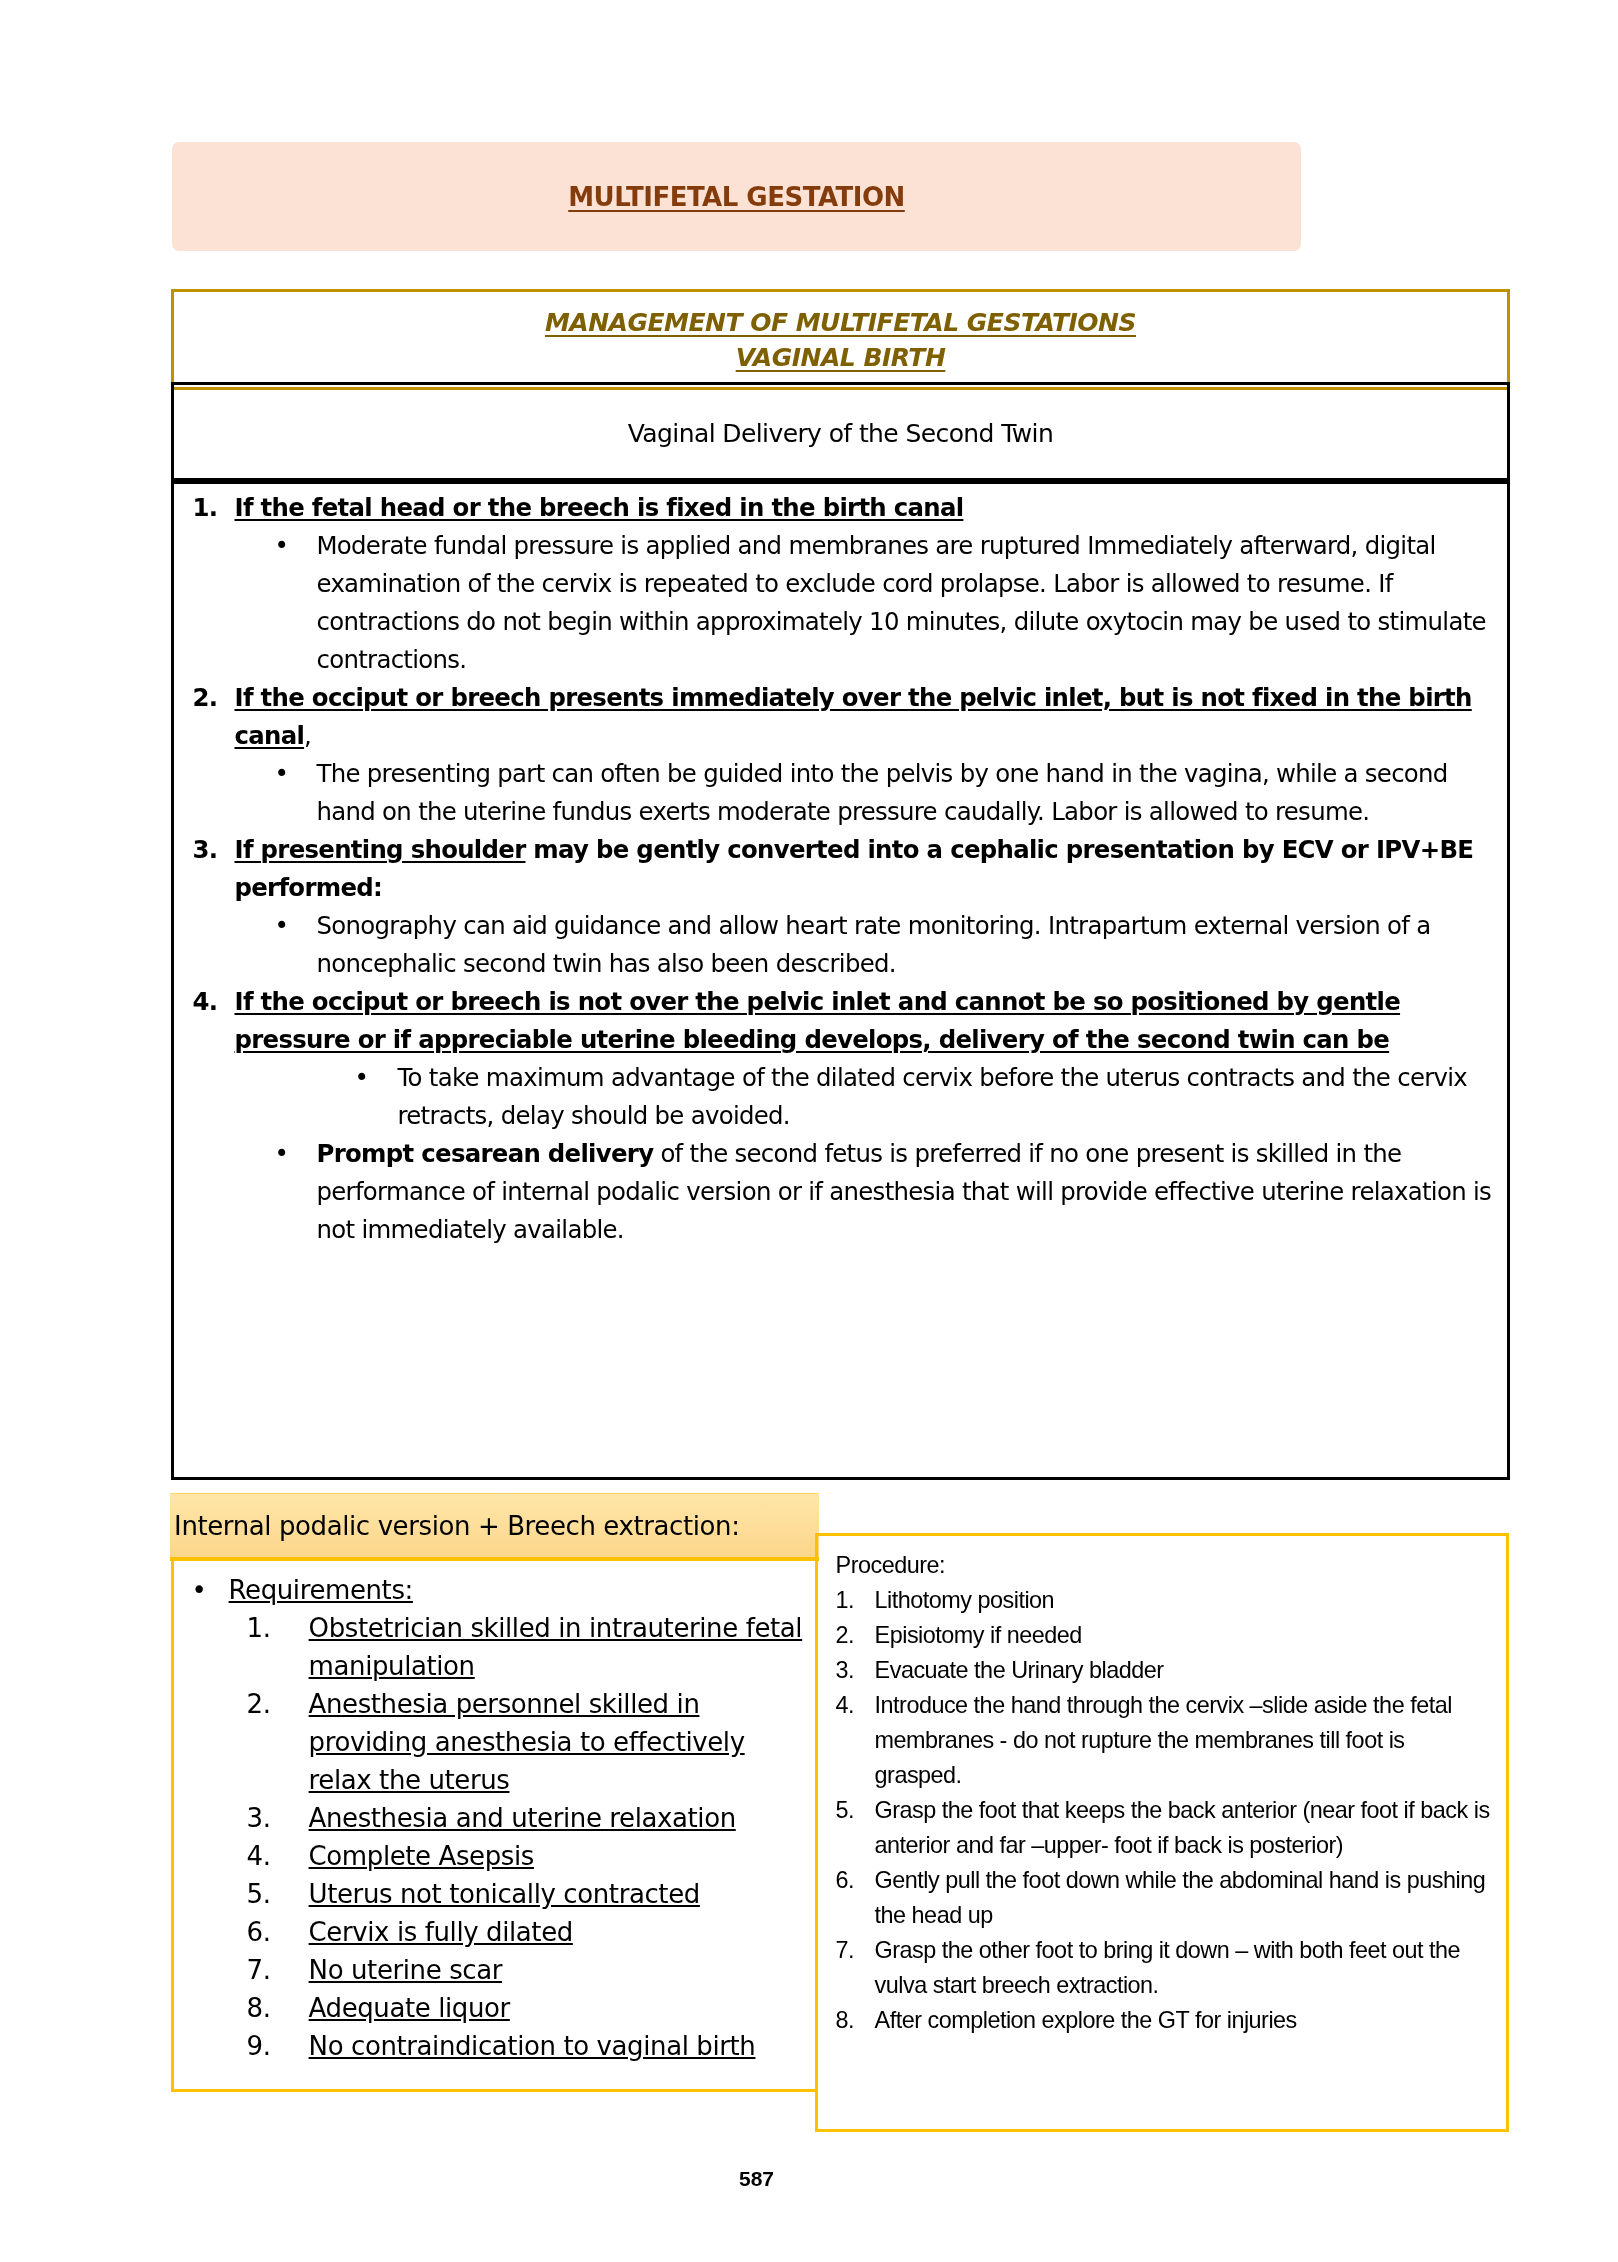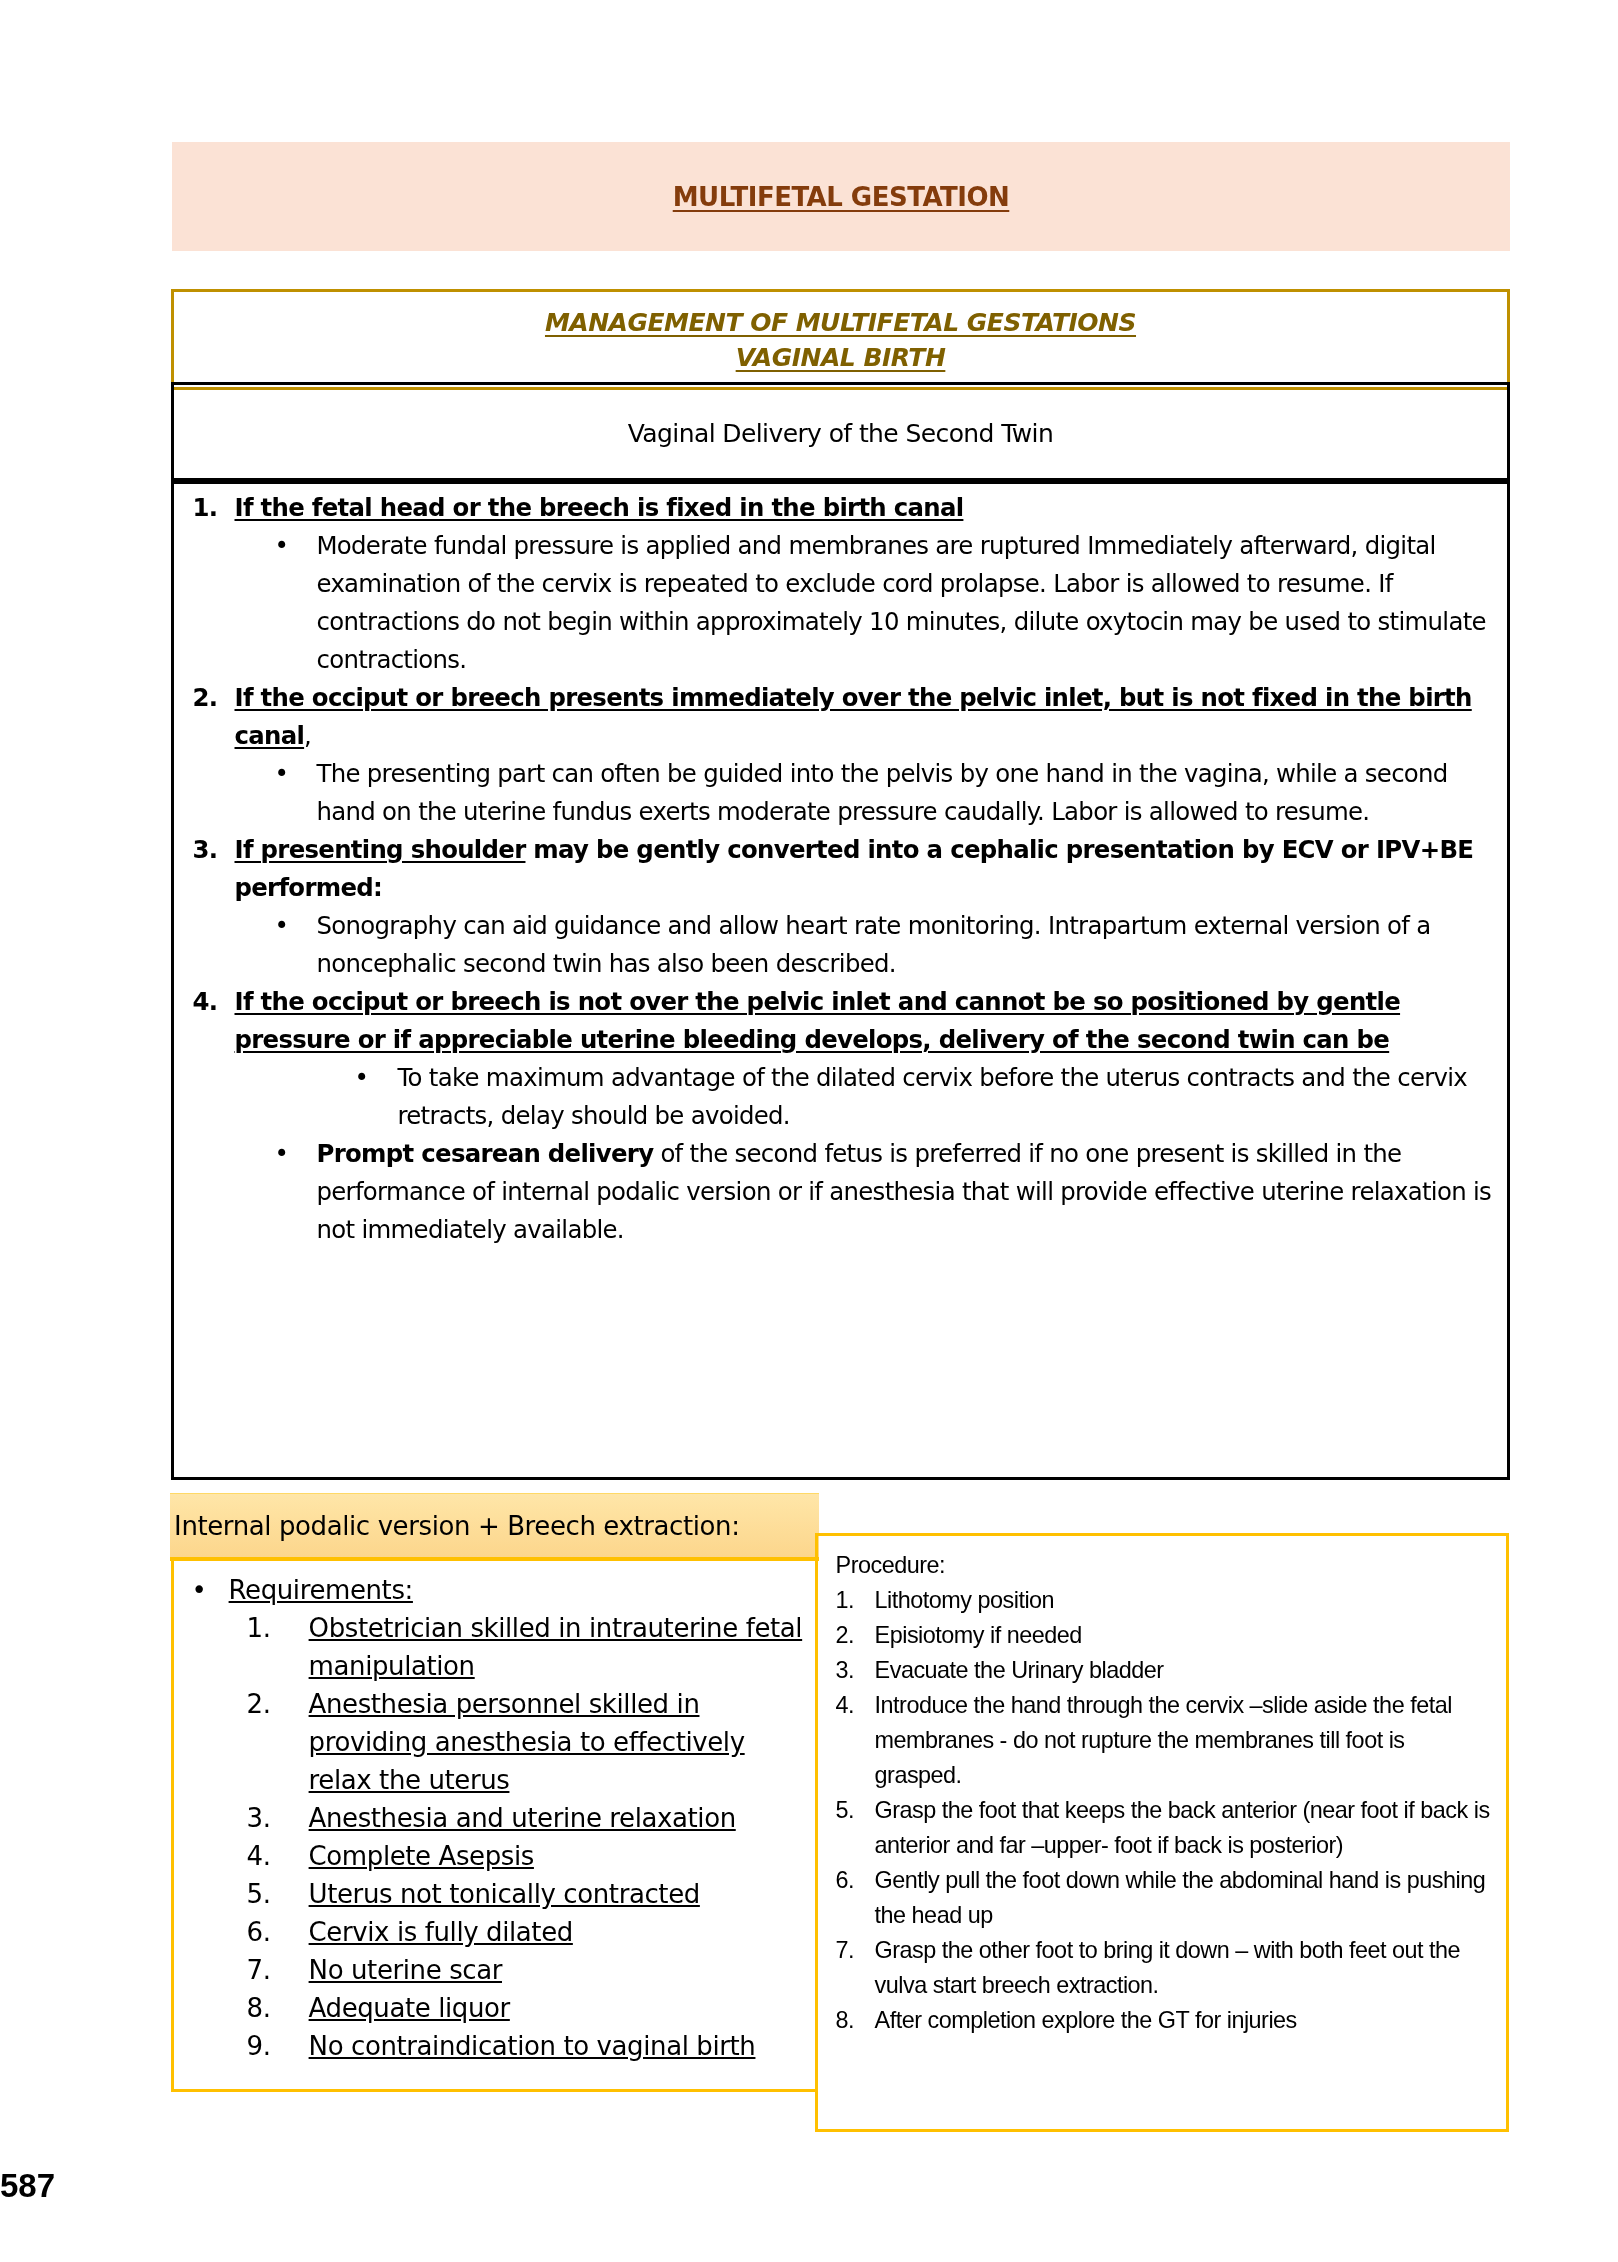--- a/index.html
+++ b/index.html
@@ -3,23 +3,23 @@
 <meta charset="utf-8">
 <style>
   * { box-sizing: border-box; margin: 0; padding: 0; }
   html, body { width: 1619px; height: 2263px; background: #ffffff; overflow: hidden; }
   body { position: relative; font-family: "Liberation Sans", "DejaVu Sans", sans-serif; color: #000; }
 
   .abs { position: absolute; }
 
   
   #page-header {
-    left: 172px; top: 142px; width: 1338px; height: 109px;
+    left: 172px; top: 142px; width: 1129px; height: 109px;
     background: #FBE2D5;
-    display: flex; align-items: center; justify-content: center;
+    display: flex; align-items: center; justify-content: center; border-radius: 7px;
   }
   #page-header .title {
     color: #843C0C; font-weight: bold; font-size: 26px; text-decoration: underline;
     text-underline-offset: 3.9px; text-decoration-thickness: 2px;
     font-family: "DejaVu Sans", sans-serif; letter-spacing: -0.5px;
   }
 
   
   #section-box {
     left: 171px; top: 289px; width: 1339px; height: 101px;
@@ -79,22 +79,22 @@
   #right-box {
     left: 815px; top: 1533px; width: 694px; height: 599px;
     border: 3.9px solid #FFC000;
     padding: 11.7px 9.8px 0 17.6px;
     font-family: Liberation Sans, sans-serif; font-size: 23.4px; line-height: 35px; letter-spacing: -0.5px;
   }
   .proc-item { position: relative; padding-left: 39px; }
   .proc-item .n { position: absolute; left: 0; }
 
   #page-number {
-    left: 0; width: 1513px; top: 2167px; 
-    font-size: 33px; font-weight: bold; font-family: "Liberation Sans", sans-serif;
+    left: 0; width: 1513px; top: 2167px; text-align: center;
+    font-size: 21px; font-weight: bold; font-family: "Liberation Sans", sans-serif;
   }
 </style>
 </head>
 <body>
 
 <div id="page-header" class="abs">
   <span class="title">MULTIFETAL GESTATION</span>
 </div>
 
 <div id="section-box" class="abs">

